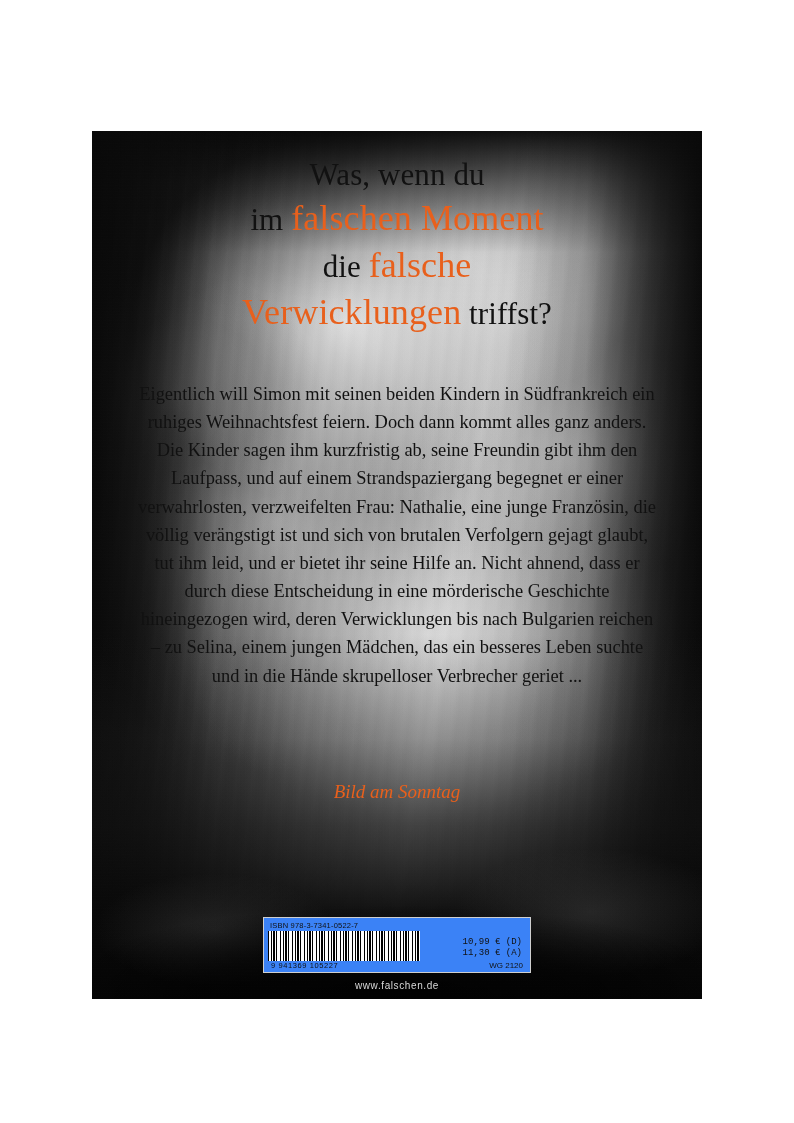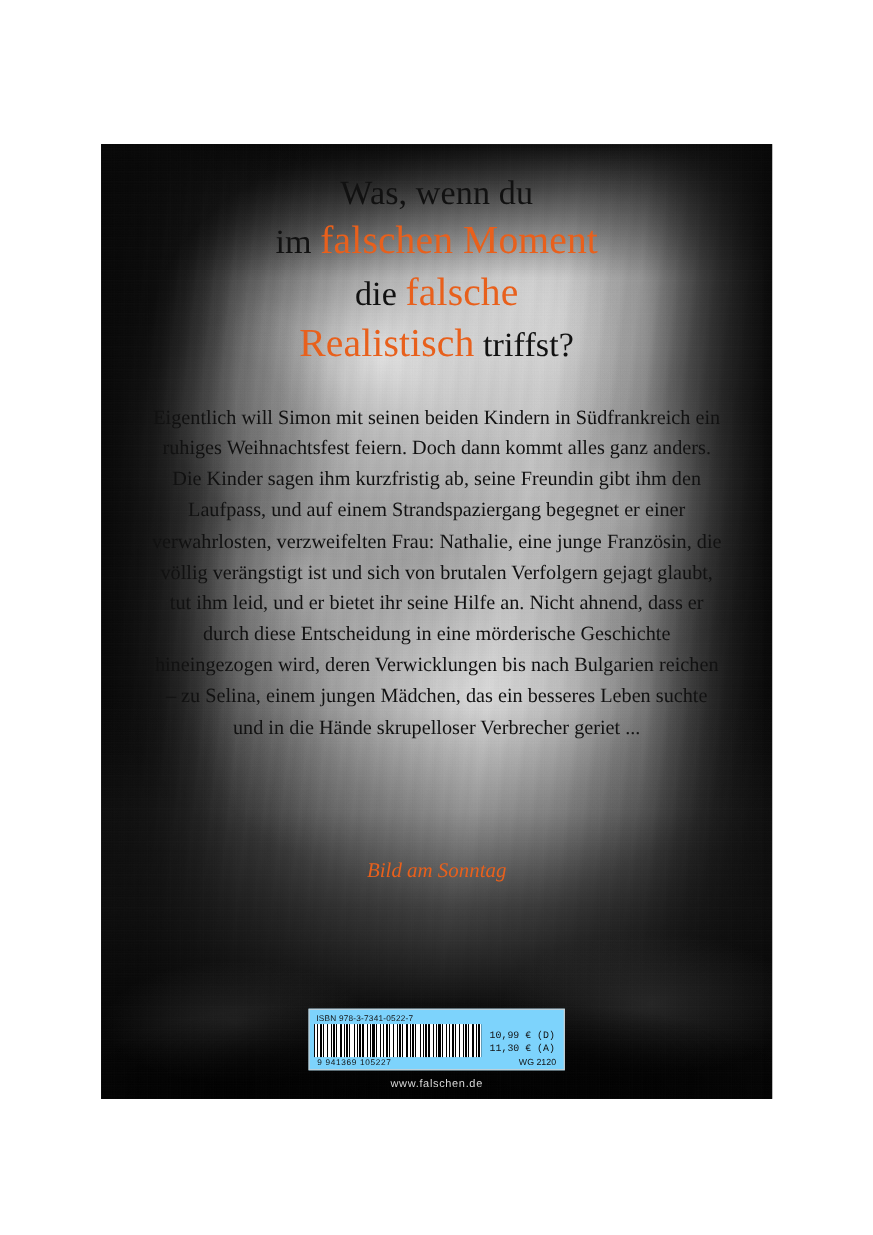--- a/index.html
+++ b/index.html
@@ -113,21 +113,21 @@
   .tagline .l3 { display:block; }
   .tagline .l4 { display:block; }
   .tagline .big {
     font-size: 36px;
   }
 
   .blurb {
     position: absolute;
     left: 44px;
     right: 44px;
-    top: 234px;
+    top: 249px;
     font-size: 18.4px;
     line-height: 1.53;
     color: #111111;
   }
   .blurb p { margin: 0; }
 
   .quote {
     position: absolute;
     left: 52px;
     right: 52px;
@@ -138,22 +138,22 @@
     font-style: italic;
   }
   .quote .src { display: block; }
 
   
   #barcode-block {
     position: absolute;
     left: 50%;
     transform: translateX(-50%);
     bottom: 26px;
-    width: 233px;
-    background: #7dd3fc;
+    width: 268px;
+    background: #3b82f6;
     border: 1px solid #cfcfcf;
     box-sizing: border-box;
     padding: 3px 4px 2px 4px;
   }
   .bc-isbn-top {
     font-family: "Liberation Sans", sans-serif;
     font-size: 7.5px;
     color: #111;
     text-align: left;
     padding-left: 2px;
@@ -230,21 +230,21 @@
         <span class="l1">
           <span>Was, wenn du</span>
         </span>
         <span class="l2">
           <span>im </span><span class="accent big">falschen Moment</span>
         </span>
         <span class="l3">
           <span>die </span><span class="accent big">falsche</span>
         </span>
         <span class="l4">
-          <span class="accent big">Realistisch</span><span> triffst?</span>
+          <span class="accent big">Verwicklungen</span><span> triffst?</span>
         </span>
       </div>
 
       <div class="blurb">
         <p>Eigentlich will Simon mit seinen beiden Kindern in Südfrankreich ein ruhiges Weihnachtsfest feiern. Doch dann kommt alles ganz anders. Die Kinder sagen ihm kurzfristig ab, seine Freundin gibt ihm den Laufpass, und auf einem Strandspaziergang begegnet er einer verwahrlosten, verzweifelten Frau: Nathalie, eine junge Französin, die völlig verängstigt ist und sich von brutalen Verfolgern gejagt glaubt, tut ihm leid, und er bietet ihr seine Hilfe an. Nicht ahnend, dass er durch diese Entscheidung in eine mörderische Geschichte hineingezogen wird, deren Verwicklungen bis nach Bulgarien reichen – zu Selina, einem jungen Mädchen, das ein besseres Leben suchte und in die Hände skrupelloser Verbrecher geriet ...</p>
       </div>
 
       <div class="quote">
         <span class="src">Bild am Sonntag</span>
       </div>

